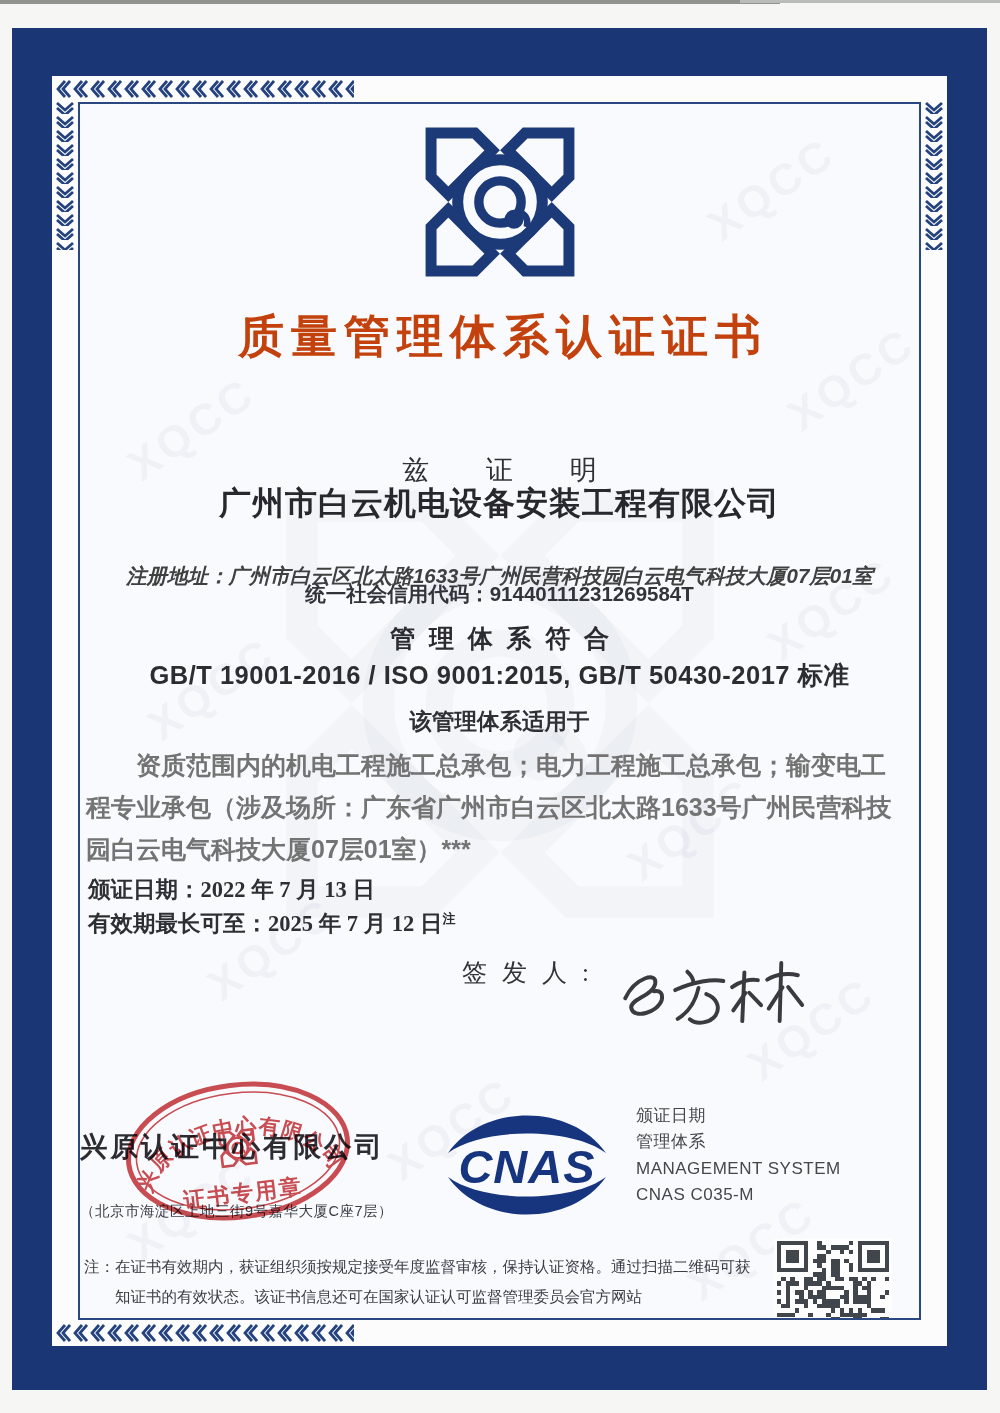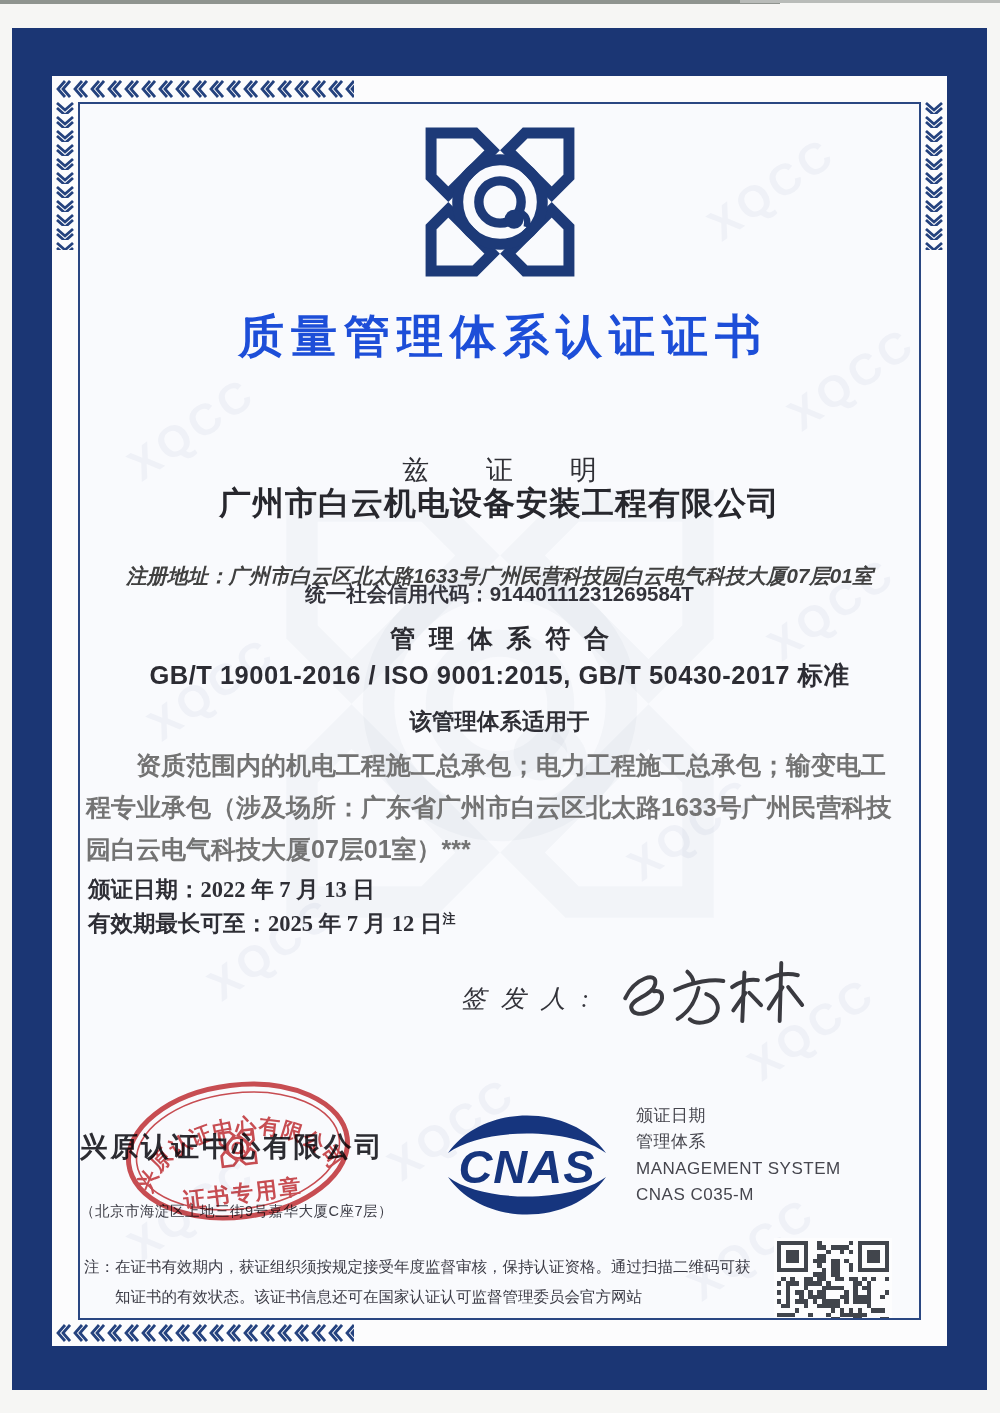--- a/index.html
+++ b/index.html
@@ -21,38 +21,38 @@
   
   .wm-layer{position:absolute;inset:0;pointer-events:none;overflow:hidden;}
   .wm-text{position:absolute;font-weight:bold;font-size:44px;letter-spacing:4px;
            color:rgba(110,125,165,0.07);transform:rotate(-35deg);white-space:nowrap;}
   .wm-emblem{position:absolute;left:150px;top:330px;width:540px;height:540px;color:rgba(120,130,165,0.05);}
 
   
   .blk{position:absolute;left:0;right:0;}
   .emblem-wrap{top:4px;text-align:center;}
   .emblem-wrap svg{width:198px;height:188px;color:#1d3a78;}
-  .title{top:202px;text-align:center;font-size:46px;font-weight:900;letter-spacing:7px;text-indent:7px;color:#1d4ed8;}
+  .title{top:202px;text-align:center;font-size:46px;font-weight:900;letter-spacing:7px;text-indent:7px;color:#c2410c;}
   .regno{top:284px;right:44px;left:auto;font-size:23px;font-weight:bold;color:#26262c;letter-spacing:1px;}
   .certify{top:348px;text-align:center;font-size:27px;letter-spacing:2.1em;text-indent:2.1em;
            font-family:"Liberation Serif","DejaVu Serif",serif;color:#303036;}
   .company{top:378px;text-align:center;font-size:32px;font-weight:800;letter-spacing:1px;color:#27272d;}
   .reg-addr{top:458px;text-align:center;font-size:20.5px;font-weight:600;color:#404040;font-style:italic;}
   .credit{top:476px;text-align:center;font-size:20.5px;font-weight:600;color:#33333b;}
   .conform{top:518px;text-align:center;font-size:25px;font-weight:700;letter-spacing:0.55em;text-indent:0.55em;}
   .standards{top:554px;text-align:center;font-size:25.5px;font-weight:700;letter-spacing:0.5px;color:#2c2c33;}
   .scope-head{top:602px;text-align:center;font-size:22.5px;font-weight:600;color:#2f2f36;}
   .scope{top:640px;left:6px;right:10px;font-size:25px;font-weight:700;line-height:1.68;
          text-align:left;text-indent:2em;color:#737373;}
   .issue-date{top:770px;left:8px;font-size:22.5px;font-weight:600;
               font-family:"Liberation Serif","DejaVu Serif",serif;color:#2e2e35;}
   .valid-until{top:804px;left:8px;font-size:22.5px;font-weight:600;
                font-family:"Liberation Serif","DejaVu Serif",serif;color:#2e2e35;}
   .valid-until sup{font-size:13px;}
-  .signer-row{top:852px;right:86px;left:auto;display:flex;align-items:center;font-style:italic;}
+  .signer-row{top:852px;right:86px;left:auto;display:flex;align-items:flex-start;}
   .signer-label{font-size:25px;letter-spacing:0.6em;color:#34343b;
                 font-family:"Liberation Serif","DejaVu Serif",serif;}
   .signature{width:225px;height:84px;margin-left:4px;transform:rotate(-3deg);}
 
   
   .org-row{top:983px;height:160px;}
   .issuer-name{position:absolute;left:0px;top:42px;font-size:27.5px;font-weight:700;letter-spacing:3px;color:#2c2c32;}
   .issuer-addr{position:absolute;left:0px;top:108px;font-size:14.5px;color:#3c3c45;letter-spacing:0.5px;margin-top:7px;}
   .stamp{position:absolute;left:40px;top:-14px;width:236px;height:156px;transform:rotate(-7deg);
          opacity:0.88;mix-blend-mode:multiply;}

